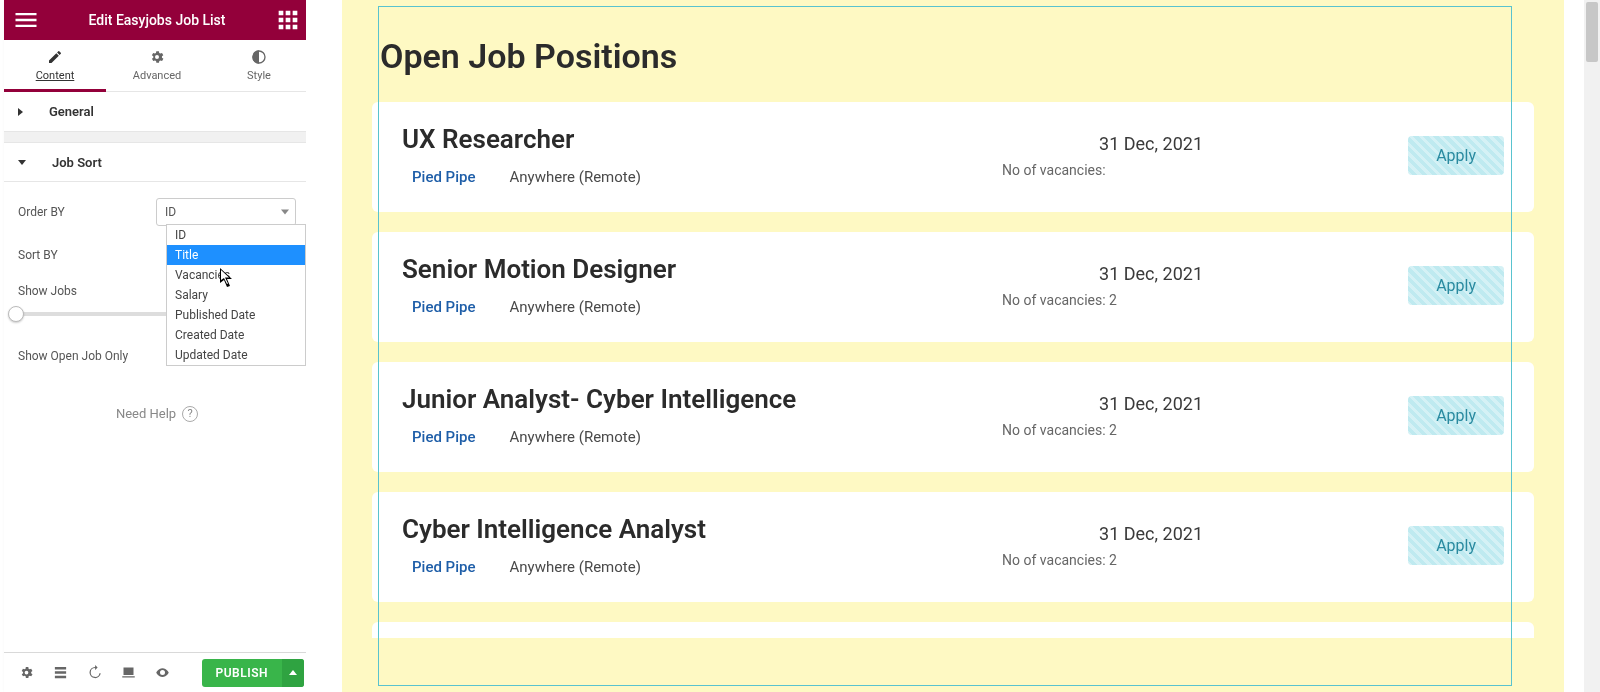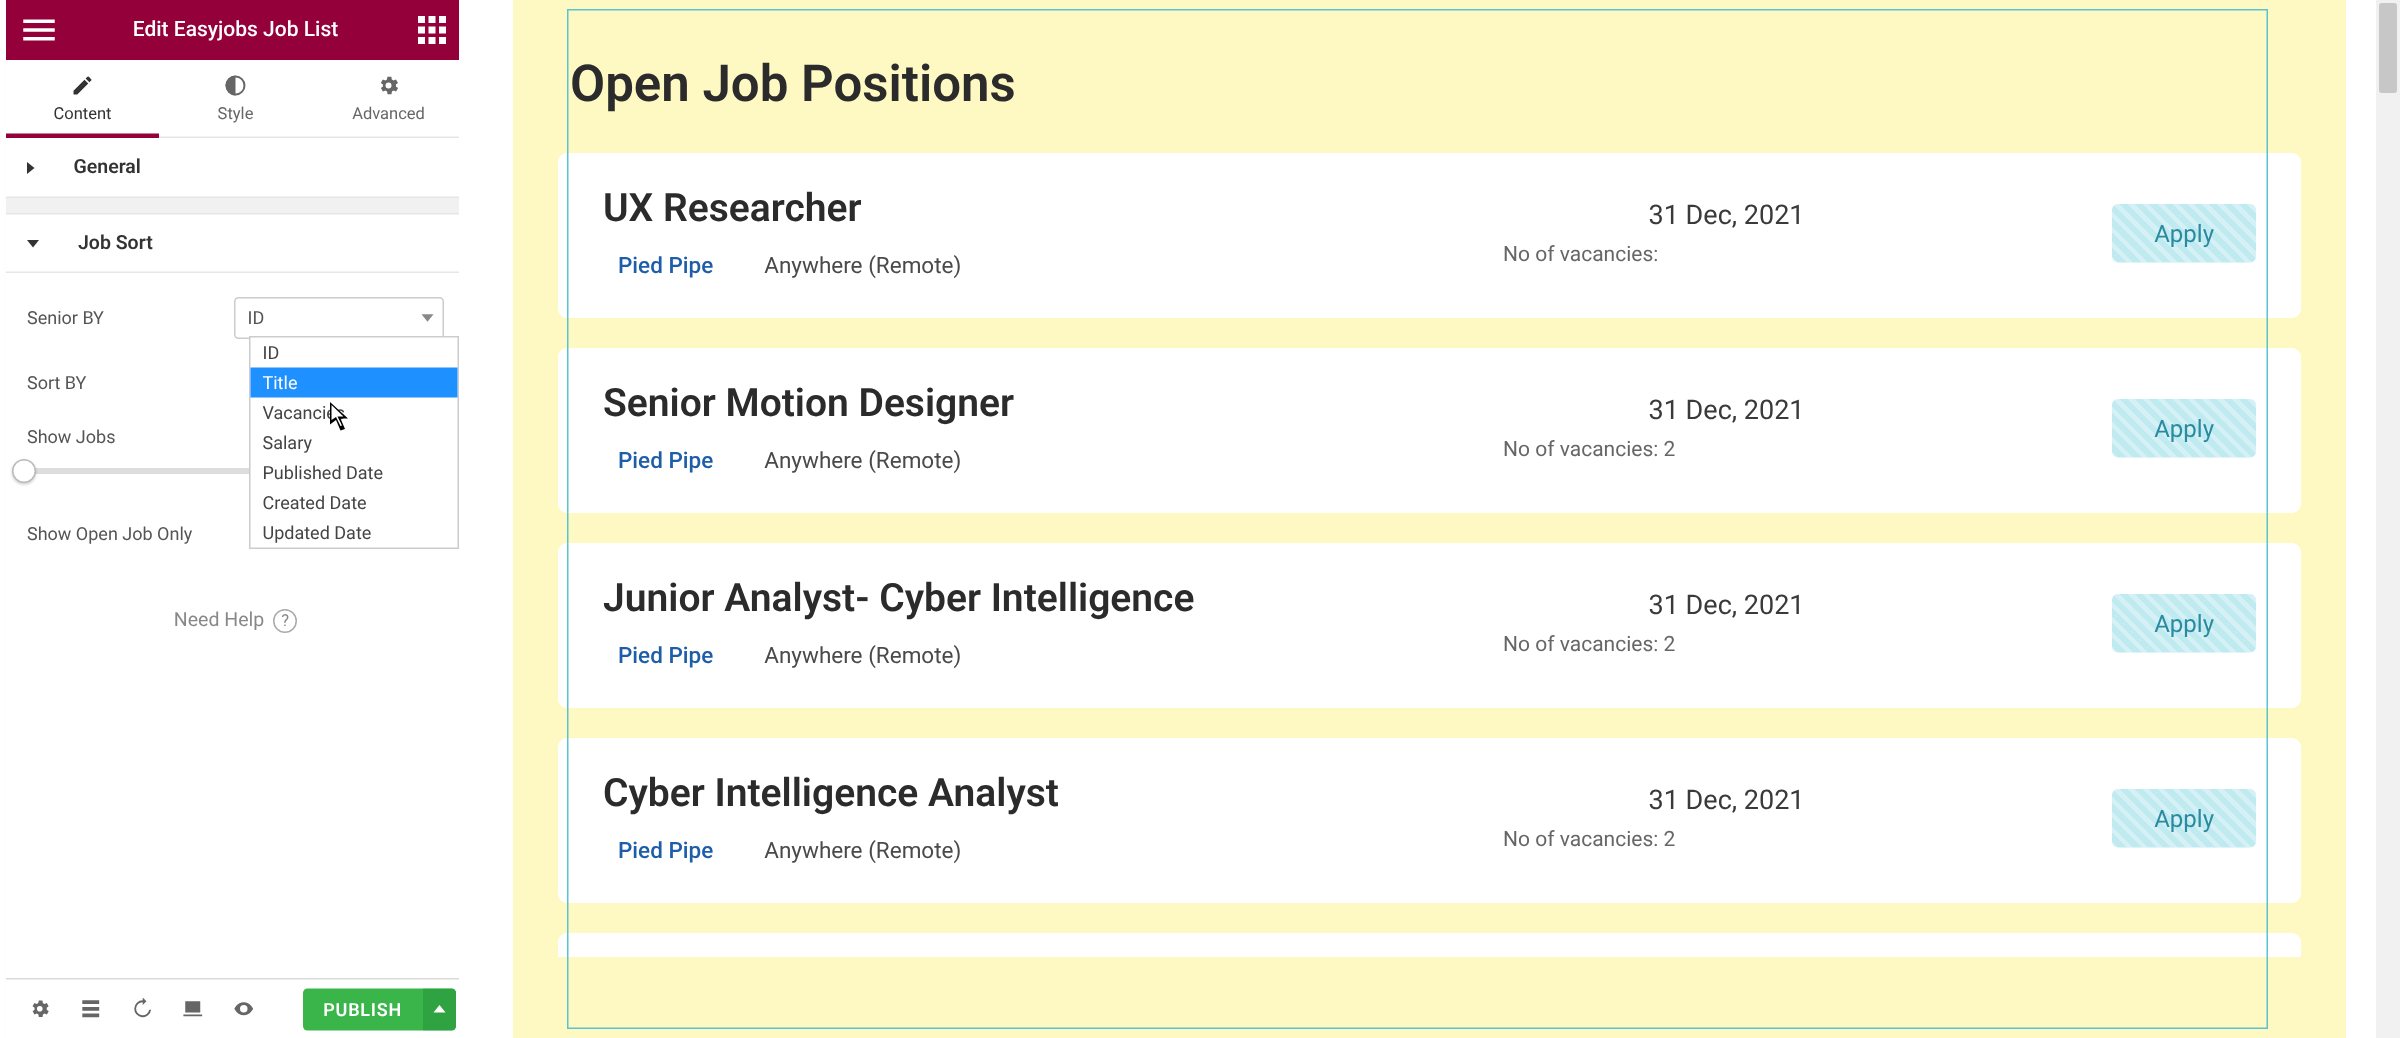--- a/index.html
+++ b/index.html
@@ -21,21 +21,21 @@
   .panel-header .hamburger svg,
   .panel-header .apps-grid svg { fill:#fff; }
 
   .tabs-row {
     display: flex; height: 52px; background: #fff; border-bottom: 1px solid #e6e6e6;
   }
   .tab {
     flex: 1; display:flex; flex-direction:column; align-items:center; justify-content:center;
     font-size: 11px; color:#666; cursor:pointer; gap:4px; position:relative;
   }
-  .tab.active { color:#333; }
+  .tab.active { color:#333;text-decoration:underline; }
   .tab.active::after {
     content:""; position:absolute; left:0; right:0; bottom:-1px; height:3px; background:#93003a;
   }
   .tab svg { width:16px; height:16px; fill:#666; }
   .tab.active svg { fill:#333; }
 
   .section-head {
     height: 40px; background:#fff; border-bottom:1px solid #e6e6e6;
     display:flex; align-items:center; padding:0 14px; font-size:13px; font-weight:600; color:#333;
     cursor:pointer; gap:26px;
@@ -190,47 +190,47 @@
 
   <div class="tabs-row">
     <div class="tab active">
       <svg viewBox="0 0 24 24">
           <path d="M3 17.25V21h3.75l11-11-3.75-3.75-11 11zM20.7 7.04a1 1 0 0 0 0-1.41l-2.34-2.34a1 1 0 0 0-1.41 0l-1.83 1.83 3.75 3.75 1.83-1.83z"></path>
         </svg>
       <span>Content</span>
     </div>
     <div class="tab">
       <svg viewBox="0 0 24 24">
+          <path d="M19.4 13a7.8 7.8 0 0 0 .1-1 7.8 7.8 0 0 0-.1-1l2.1-1.6-2-3.5-2.5 1a7.6 7.6 0 0 0-1.7-1l-.4-2.7h-4l-.4 2.7a7.6 7.6 0 0 0-1.7 1l-2.5-1-2 3.5L6.5 11a7.8 7.8 0 0 0-.1 1 7.8 7.8 0 0 0 .1 1l-2.1 1.6 2 3.5 2.5-1a7.6 7.6 0 0 0 1.7 1l.4 2.7h4l.4-2.7a7.6 7.6 0 0 0 1.7-1l2.5 1 2-3.5zM12 15a3 3 0 1 1 0-6 3 3 0 0 1 0 6z"></path>
+        </svg>
+      <span>Advanced</span>
+    </div>
+    <div class="tab">
+      <svg viewBox="0 0 24 24">
           <path d="M12 2a10 10 0 0 0 0 20 10 10 0 0 0 0-20zm0 18a8 8 0 1 1 0-16 8 8 0 0 1 0 16z"></path>
           <path d="M12 2a10 10 0 0 0 0 20V2z"></path>
         </svg>
       <span>Style</span>
-    </div>
-    <div class="tab">
-      <svg viewBox="0 0 24 24">
-          <path d="M19.4 13a7.8 7.8 0 0 0 .1-1 7.8 7.8 0 0 0-.1-1l2.1-1.6-2-3.5-2.5 1a7.6 7.6 0 0 0-1.7-1l-.4-2.7h-4l-.4 2.7a7.6 7.6 0 0 0-1.7 1l-2.5-1-2 3.5L6.5 11a7.8 7.8 0 0 0-.1 1 7.8 7.8 0 0 0 .1 1l-2.1 1.6 2 3.5 2.5-1a7.6 7.6 0 0 0 1.7 1l.4 2.7h4l.4-2.7a7.6 7.6 0 0 0 1.7-1l2.5 1 2-3.5zM12 15a3 3 0 1 1 0-6 3 3 0 0 1 0 6z"></path>
-        </svg>
-      <span>Advanced</span>
     </div>
   </div>
 
   <div class="section-head">
     <span class="caret right"></span>
     <span>General</span>
   </div>
   <div class="section-gap"></div>
   <div class="section-head expanded">
     <span class="caret down"></span>
     <span>Job Sort</span>
   </div>
 
   <div class="controls">
 
     <div class="control-row">
-      <span class="control-label">Senior BY</span>
+      <span class="control-label">Order BY</span>
       <div class="select-box">
         <span>ID</span>
         <span class="select-caret"></span>
       </div>
       <div class="dropdown-list" id="order-by-dropdown">
           <div class="opt">ID</div>
           <div class="opt hover">Title</div>
           <div class="opt">Vacancies</div>
           <div class="opt">Salary</div>
           <div class="opt">Published Date</div>

